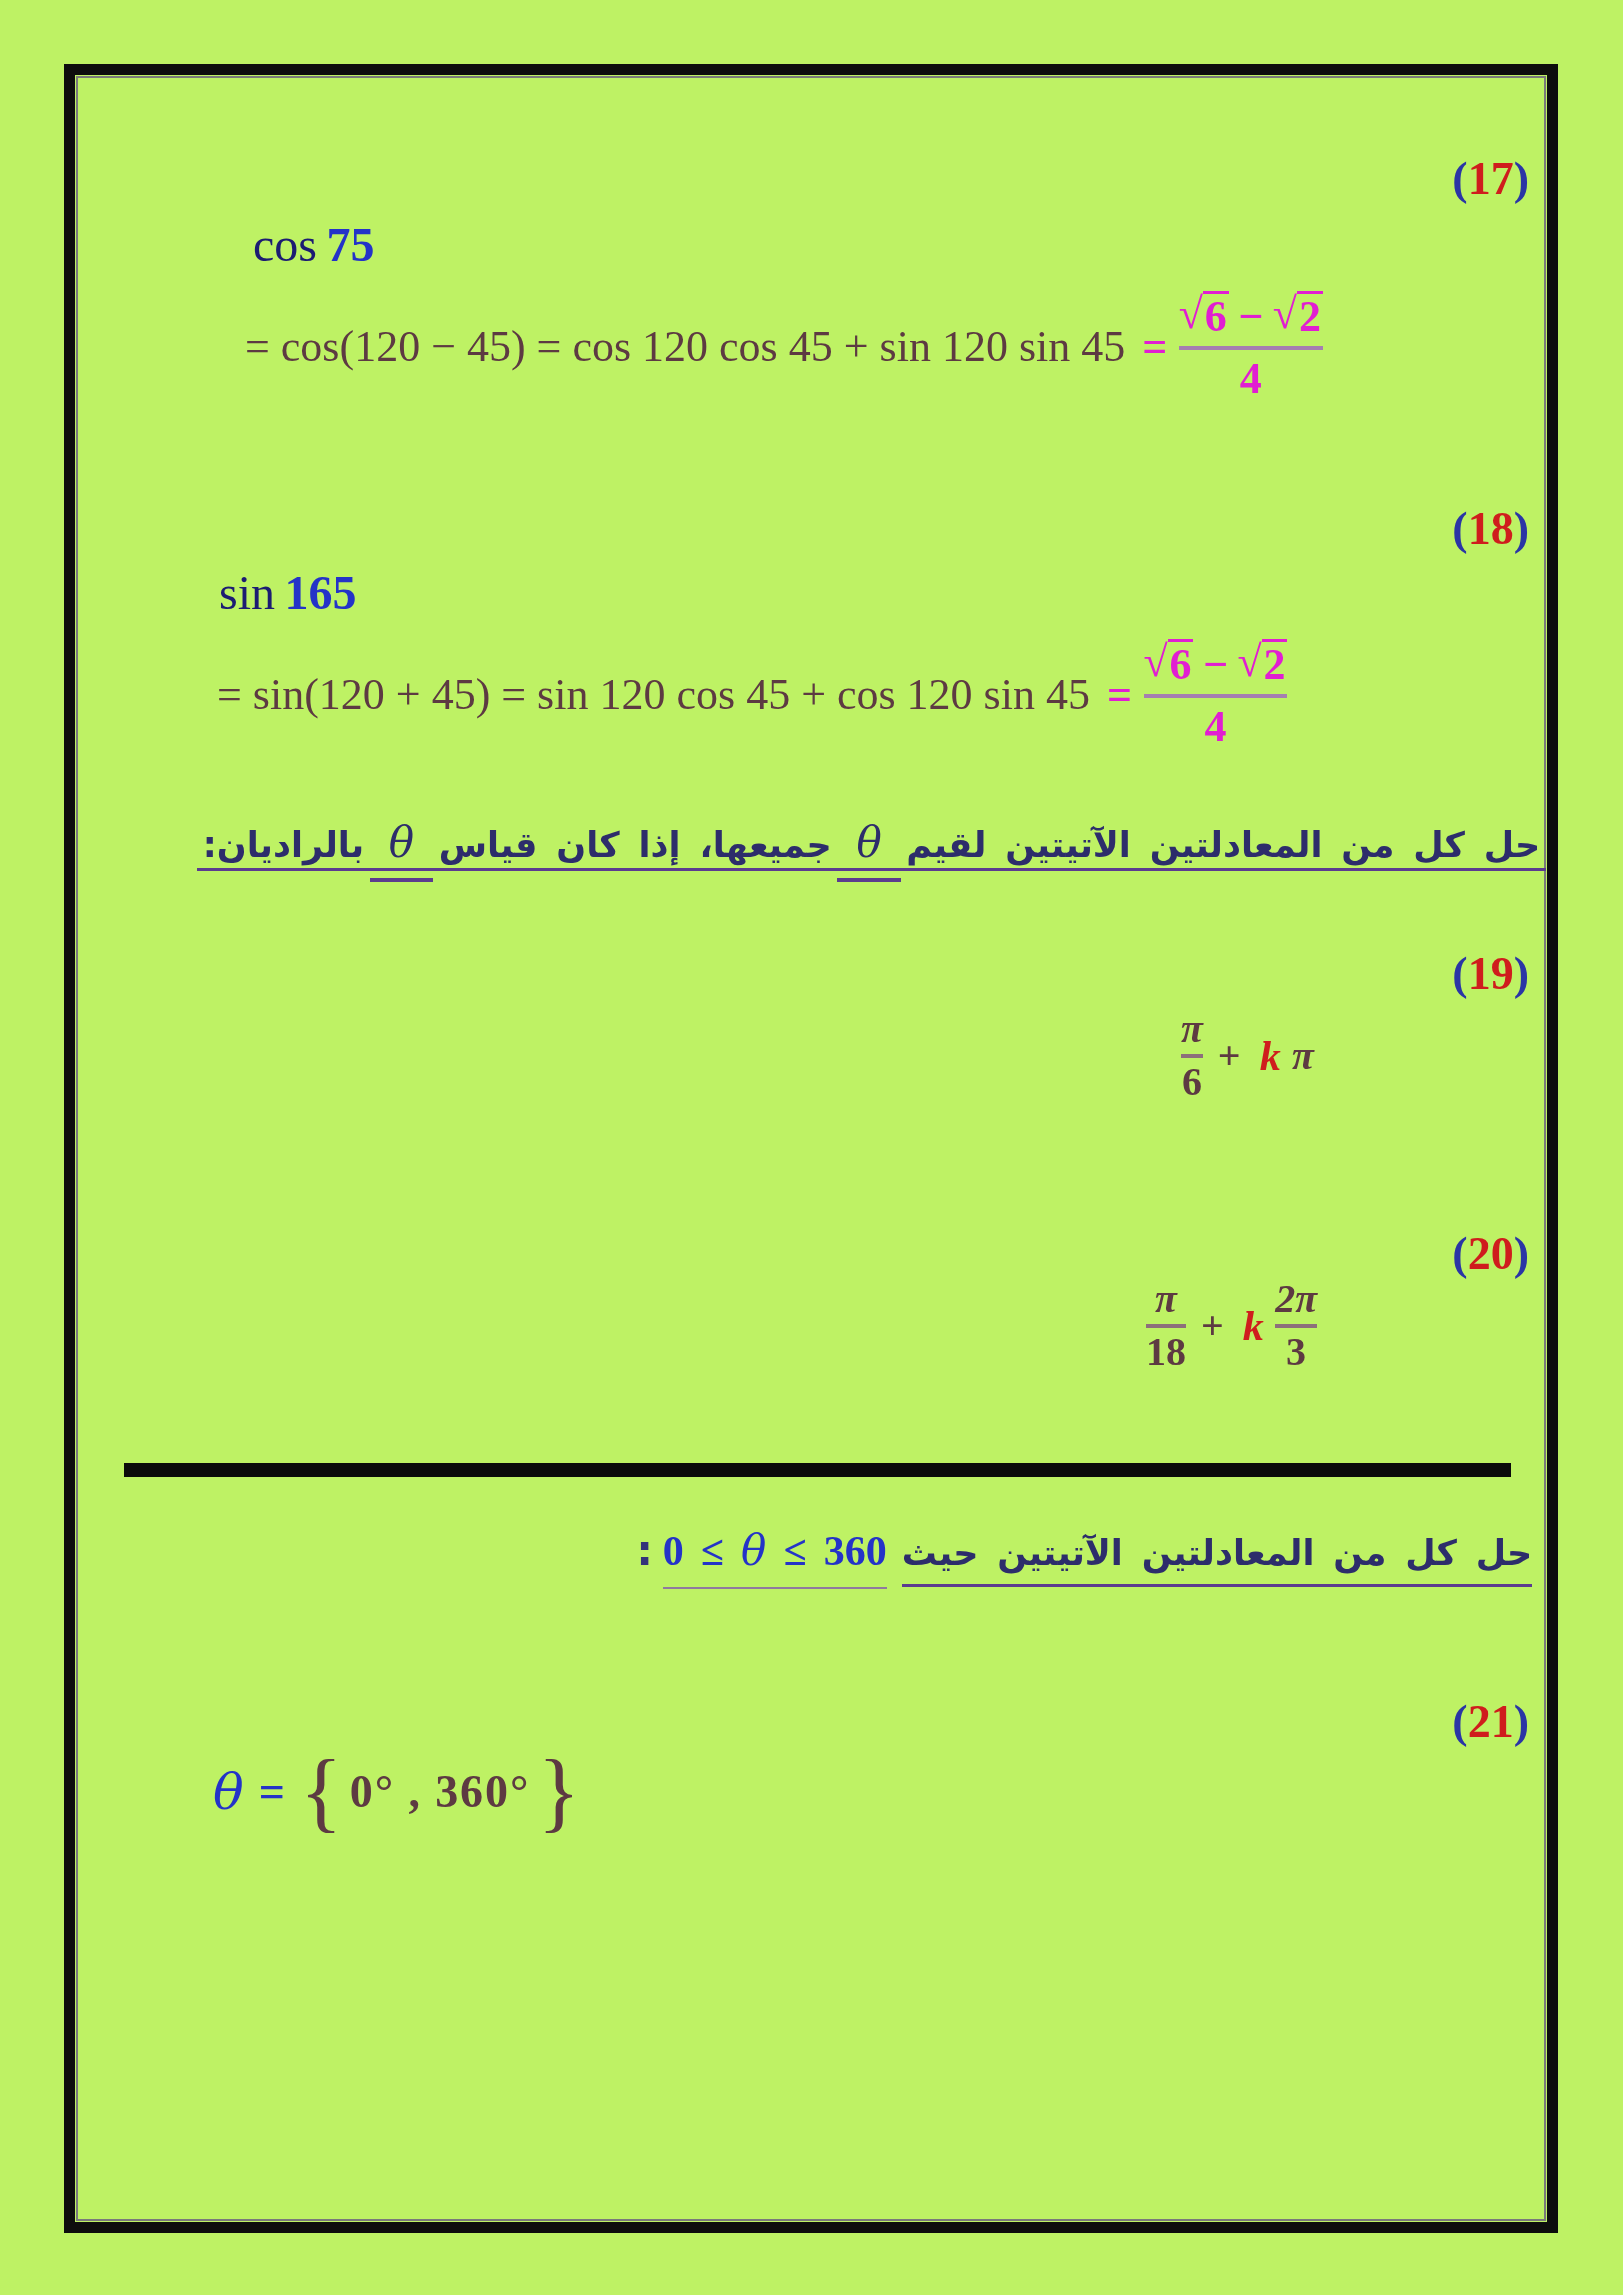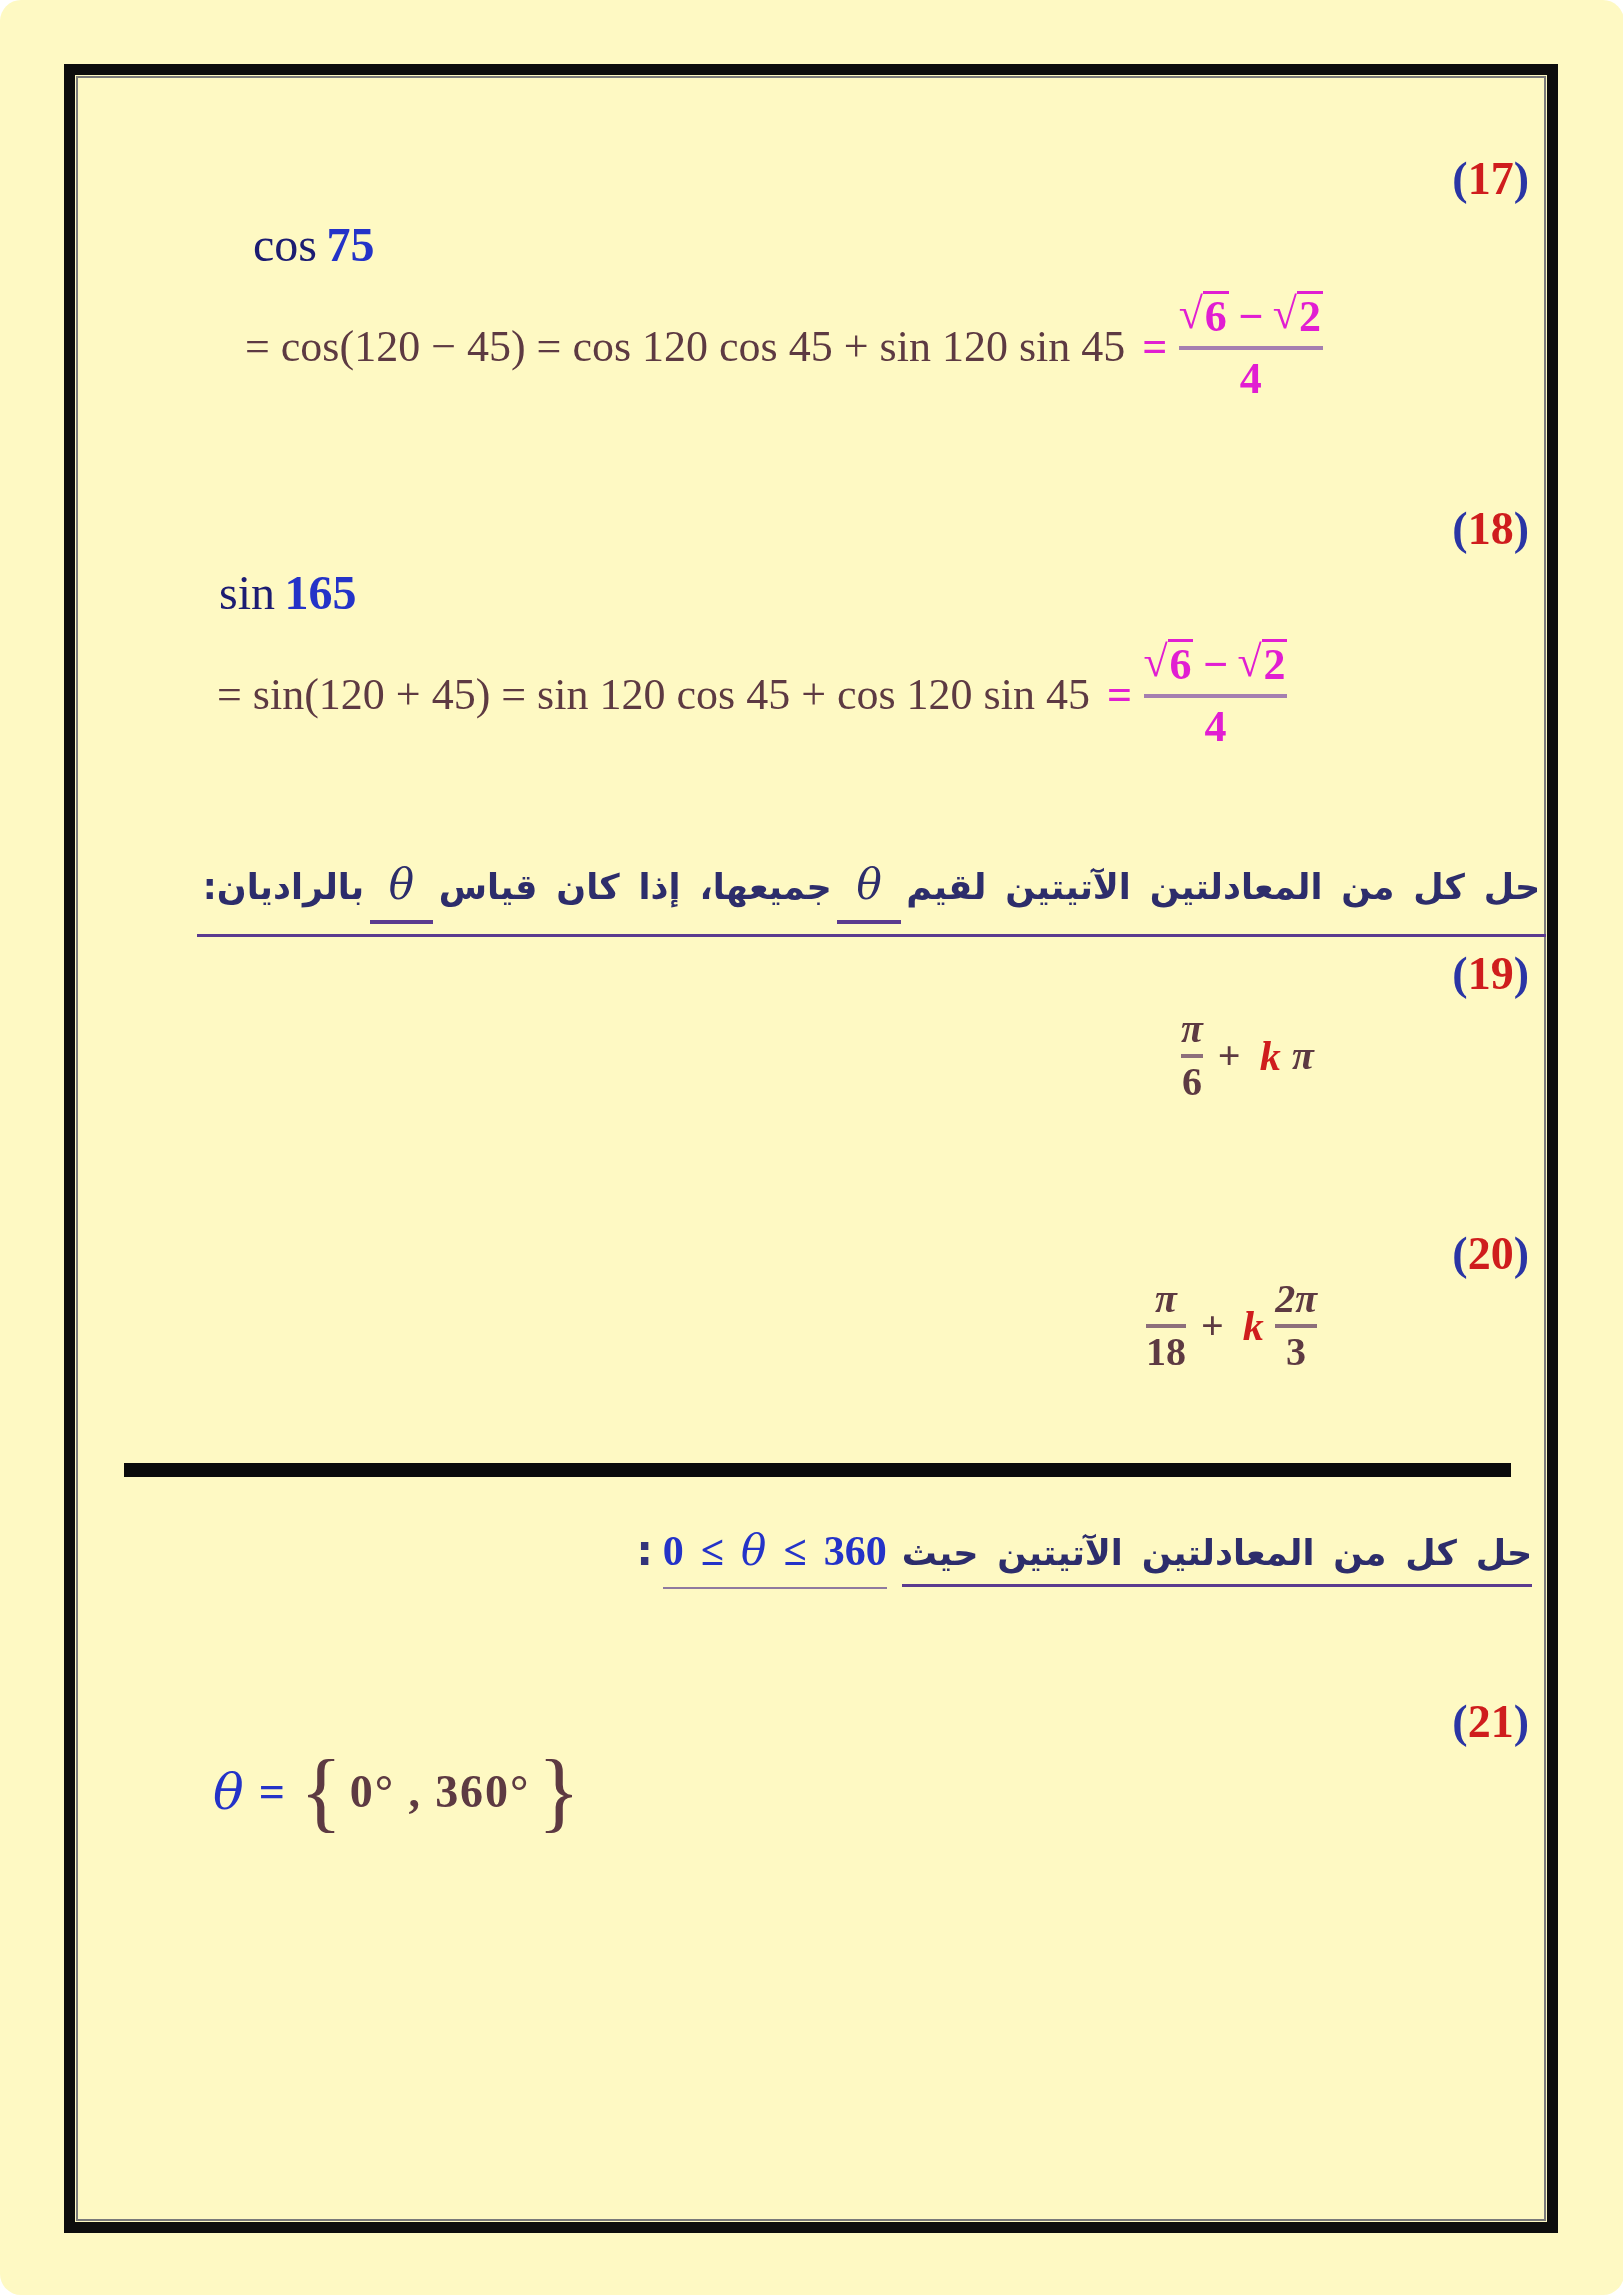--- a/index.html
+++ b/index.html
@@ -1,22 +1,21 @@
 <!DOCTYPE html>
 <html lang="ar" style="font-size:15px"><head>
 <meta charset="utf-8">
 <style>
   html,body{margin:0;padding:0;background:#ffffff;}
   #page{
     position:relative;
     width:1624px;height:2295px;
-    background:#fef9c3;
+    background:#bef264;
     font-family:"Liberation Serif","DejaVu Serif",serif;
     overflow:hidden;
-    border-radius:21px;
   }
   
   .frame-outer{
     position:absolute;left:64px;top:64px;width:1494px;height:2169px;
     border:11.4px solid #0d0d0d;box-sizing:border-box;
   }
   .frame-inner{
     position:absolute;inset:1px;
     border:2.9px solid #7a7a7a;
   }
@@ -51,22 +50,22 @@
   .minus{margin:0 9.5px;}
   .bar{align-self:stretch;height:4.8px;background:#a57fb0;margin:3.8px 0 5.7px;}
   .fbot{line-height:1.05;}
   
   .ar-heading{
     position:absolute;direction:rtl;white-space:nowrap;
     font-family:"DejaVu Sans","Liberation Sans",sans-serif;
     font-weight:bold;font-size:35px;color:#2d2d6b;word-spacing:6.7px;
   }
   #heading-radian{
-    right:78px;top:860px;
-    border-bottom:3.8px solid #5b3b8f;padding-bottom:25px;
+    right:78px;top:818px;
+    border-bottom:3.8px solid #5b3b8f;padding-bottom:1px;
   }
   .h-seg{margin:0 5.7px;}
   .theta-blank{
     font-family:"DejaVu Serif","Liberation Serif",serif;
     font-style:italic;font-weight:normal;font-size:42px;
     padding:0 19px;position:relative;display:inline-block;
   }
   .theta-blank::after{
     content:"";position:absolute;left:0;right:0;bottom:-15px;height:3.8px;background:#5b3b8f;
   }

